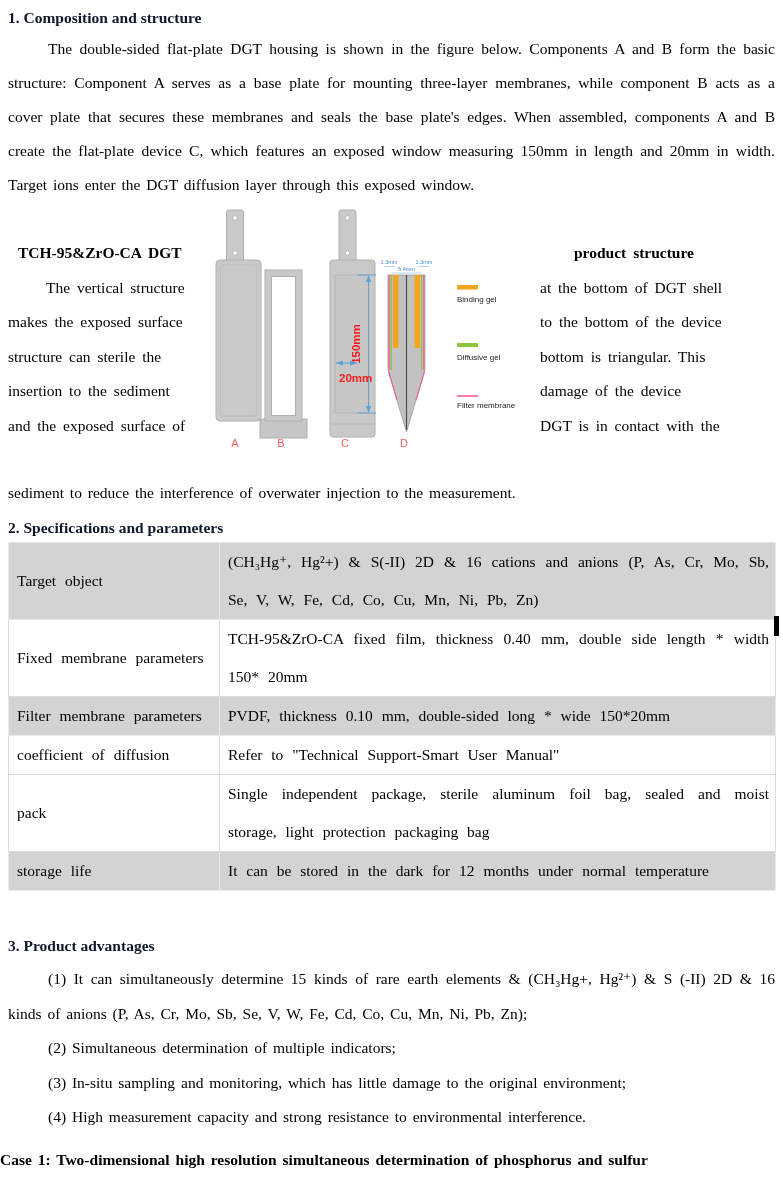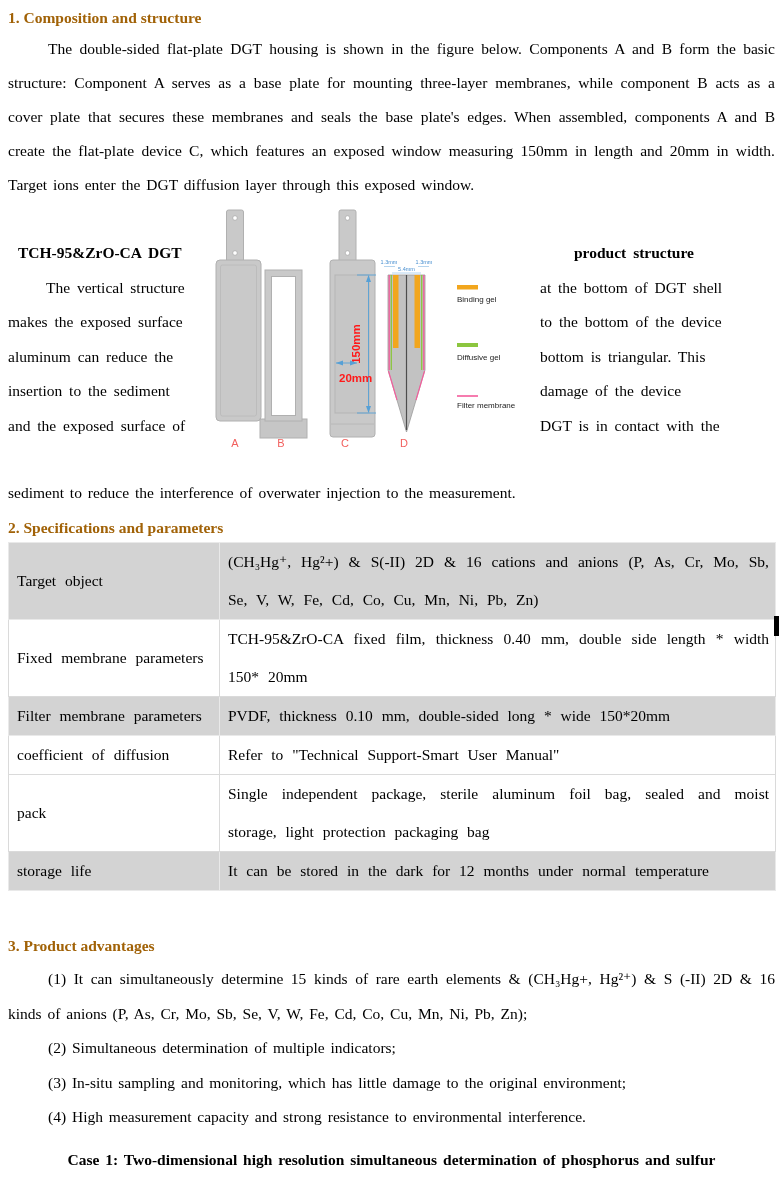--- a/index.html
+++ b/index.html
@@ -1,18 +1,18 @@
 <!DOCTYPE html>
 <html><head>
 <meta charset="utf-8">
 <style>
   html,body{margin:0;padding:0;background:#fff;}
   #page{position:relative;width:783px;height:1181px;background:#fff;overflow:hidden;
         font-family:"Liberation Serif","DejaVu Serif",serif;color:#000;font-size:15.5px;}
-  .green-head{position:absolute;left:8px;color:#a16207;font-weight:bold;font-size:15.5px;line-height:20px;}
+  .green-head{position:absolute;left:8px;color:#0f172a;font-weight:bold;font-size:15.5px;line-height:20px;}
   .para{position:absolute;left:8px;width:767px;text-align:justify;line-height:34px;word-spacing:2px;}
   .indent{text-indent:40px;}
   
   .sidecol{position:absolute;top:236px;line-height:34.5px;word-spacing:3px;}
   #leftcol{left:8px;width:207px;}
   #rightcol{left:540px;width:237px;}
   .col-title{font-weight:bold;}
   #leftcol .col-title{padding-left:10px;}
   #rightcol .col-title{padding-left:34px;}
   #leftcol .tindent{text-indent:38px;}
@@ -23,40 +23,40 @@
                  line-height:38px;word-spacing:5px;padding:0 6px 0 8px;}
   #spec-table td.lbl{width:196px;}
   #spec-table tr.shade td{background:#d3d3d3;border-color:#e9e9e9;}
   #spec-table td.val{text-align:justify;margin-top:12px;}
   .h38 td{height:37px;} .h76 td{height:75px;}
   #caret{position:absolute;left:774px;top:616px;width:5px;height:20px;background:#000;}
   
   #advantages{position:absolute;left:8px;top:962px;width:767px;line-height:34.5px;}
   #advantages p{margin:0;text-indent:40px;word-spacing:2px;}
   #advantages p.just{text-align:justify;}
-  #case-line{position:absolute;left:0;top:1143px;width:783px;text-align:center;
+  #case-line{position:absolute;left:0;top:1143px;width:783px;
              font-weight:bold;line-height:34.5px;word-spacing:2px;}
   
   #figure-svg{position:absolute;left:205px;top:205px;}
   .figtext{font-family:"Liberation Sans","DejaVu Sans",sans-serif;}
 </style>
 </head>
 <body>
 
 <div id="page">
 
   <div class="green-head" style="top:8px;">1. Composition and structure</div>
 
   <div class="para indent" style="top:32px;">The double-sided flat-plate DGT housing is shown in the figure below. Components A and B form the basic structure: Component A serves as a base plate for mounting three-layer membranes, while component B acts as a cover plate that secures these membranes and seals the base plate's edges. When assembled, components A and B create the flat-plate device C, which features an exposed window measuring 150mm in length and 20mm in width. Target ions enter the DGT diffusion layer through this exposed window.</div>
 
   <div id="leftcol" class="sidecol">
     <div class="col-title">TCH-95&amp;ZrO-CA DGT</div>
     <div class="tindent">The vertical structure</div>
     <div>makes the exposed surface</div>
-    <div>aluminum can reduce the</div>
+    <div>structure can sterile the</div>
     <div>insertion to the sediment</div>
     <div>and the exposed surface of</div>
   </div>
 
   <div id="rightcol" class="sidecol">
     <div class="col-title">product structure</div>
     <div>at the bottom of DGT shell</div>
     <div>to the bottom of the device</div>
     <div>bottom is triangular. This</div>
     <div>damage of the device</div>

